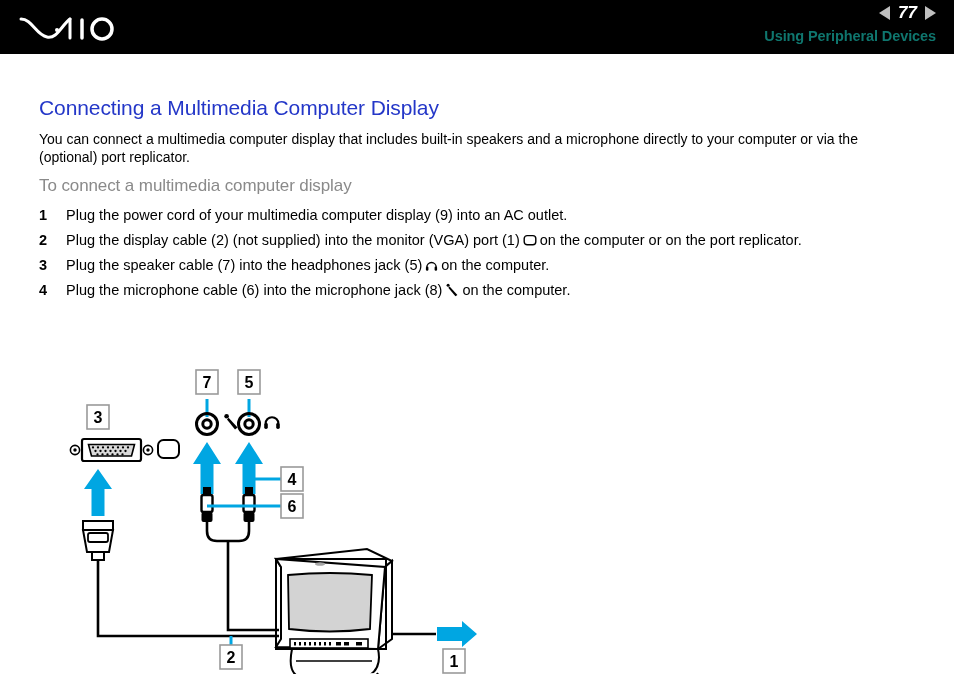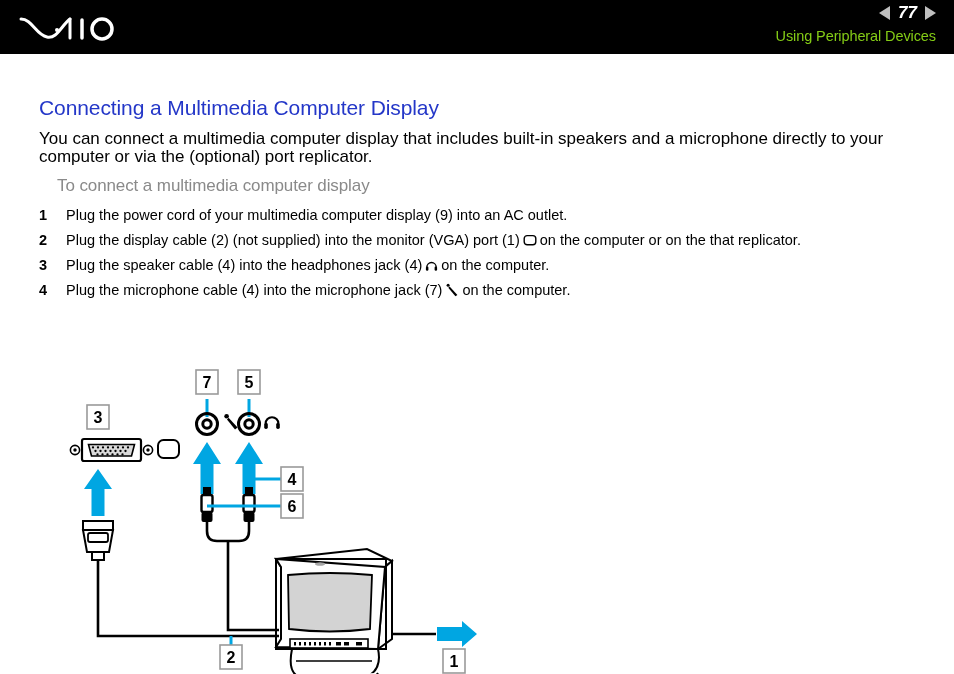--- a/index.html
+++ b/index.html
@@ -49,22 +49,22 @@
     font-weight: bold;
     font-style: italic;
     color: #ffffff;
     line-height: 1;
     padding: 0 2px;
   }
   .header-section {
     position: absolute;
     right: 18px; top: 28px;
     font-size: 14.5px;
-    font-weight: normal;
-    color: #84cc16;
+    font-weight: bold;
+    color: #0f766e;
     letter-spacing: -0.1px;
   }
 
   
   .content {
     position: absolute;
     left: 0; top: 54px;
     width: 954px;
     height: 438px;
   }
@@ -73,32 +73,31 @@
     left: 39px; top: 42px;
     font-size: 21px;
     color: #2437c8;
     letter-spacing: -0.1px;
     white-space: nowrap;
   }
   .intro {
     position: absolute;
     left: 39px; top: 76px;
     width: 880px;
-    font-size: 17px;
+    font-size: 14px;
     color: #000000;
     line-height: 18px;
   }
   .sub-title {
     position: absolute;
     left: 39px; top: 122px;
     font-size: 17px;
     color: #8a8a8a;
     letter-spacing: -0.1px;
     white-space: nowrap;
-    margin-left: 18px;
   }
 
   .steps {
     position: absolute;
     left: 39px; top: 152px;
     width: 890px;
   }
   .step {
     display: flex;
     align-items: baseline;
@@ -163,35 +162,35 @@
       <span class="step-num">1</span>
       <span class="step-text">
         <span>Plug the power cord of your multimedia computer display (9) into an AC outlet.</span>
       </span>
     </div>
 
     <div class="step">
       <span class="step-num">2</span>
       <span class="step-text"><span>Plug the display cable (2) (not supplied) into the monitor (VGA) port (1)</span><svg class="inline-icon" width="14" height="13" viewBox="0 0 14 13">
             <rect x="1.2" y="1.6" width="11.6" height="9.2" rx="3" ry="3" fill="none" stroke="#000" stroke-width="1.4"></rect>
-          </svg><span>on the computer or on the that replicator.</span></span>
+          </svg><span>on the computer or on the port replicator.</span></span>
     </div>
 
     <div class="step">
       <span class="step-num">3</span>
-      <span class="step-text"><span>Plug the speaker cable (4) into the headphones jack (4)</span><svg class="inline-icon" width="13" height="13" viewBox="0 0 13 13">
+      <span class="step-text"><span>Plug the speaker cable (7) into the headphones jack (5)</span><svg class="inline-icon" width="13" height="13" viewBox="0 0 13 13">
             <path d="M1.8 8.2 A 4.7 4.7 0 0 1 11.2 8.2" fill="none" stroke="#000" stroke-width="1.3"></path>
             <rect x="0.9" y="7.6" width="2.5" height="4.2" rx="1.2" fill="#000"></rect>
             <rect x="9.6" y="7.6" width="2.5" height="4.2" rx="1.2" fill="#000"></rect>
           </svg><span>on the computer.</span></span>
     </div>
 
     <div class="step">
       <span class="step-num">4</span>
-      <span class="step-text"><span>Plug the microphone cable (4) into the microphone jack (7)</span><svg class="inline-icon" width="14" height="14" viewBox="0 0 14 14">
+      <span class="step-text"><span>Plug the microphone cable (6) into the microphone jack (8)</span><svg class="inline-icon" width="14" height="14" viewBox="0 0 14 14">
             <circle cx="3.1" cy="2.2" r="1.5" fill="#000"></circle>
             <path d="M4.6 3.4 L 12.4 11.9 L 10.4 13.3 L 3.3 4.7 Z" fill="#000"></path>
           </svg><span>on the computer.</span></span>
     </div>
 
   </div>
 
   <div class="figure">
     <svg width="954" height="365" viewBox="0 0 954 365">
 

